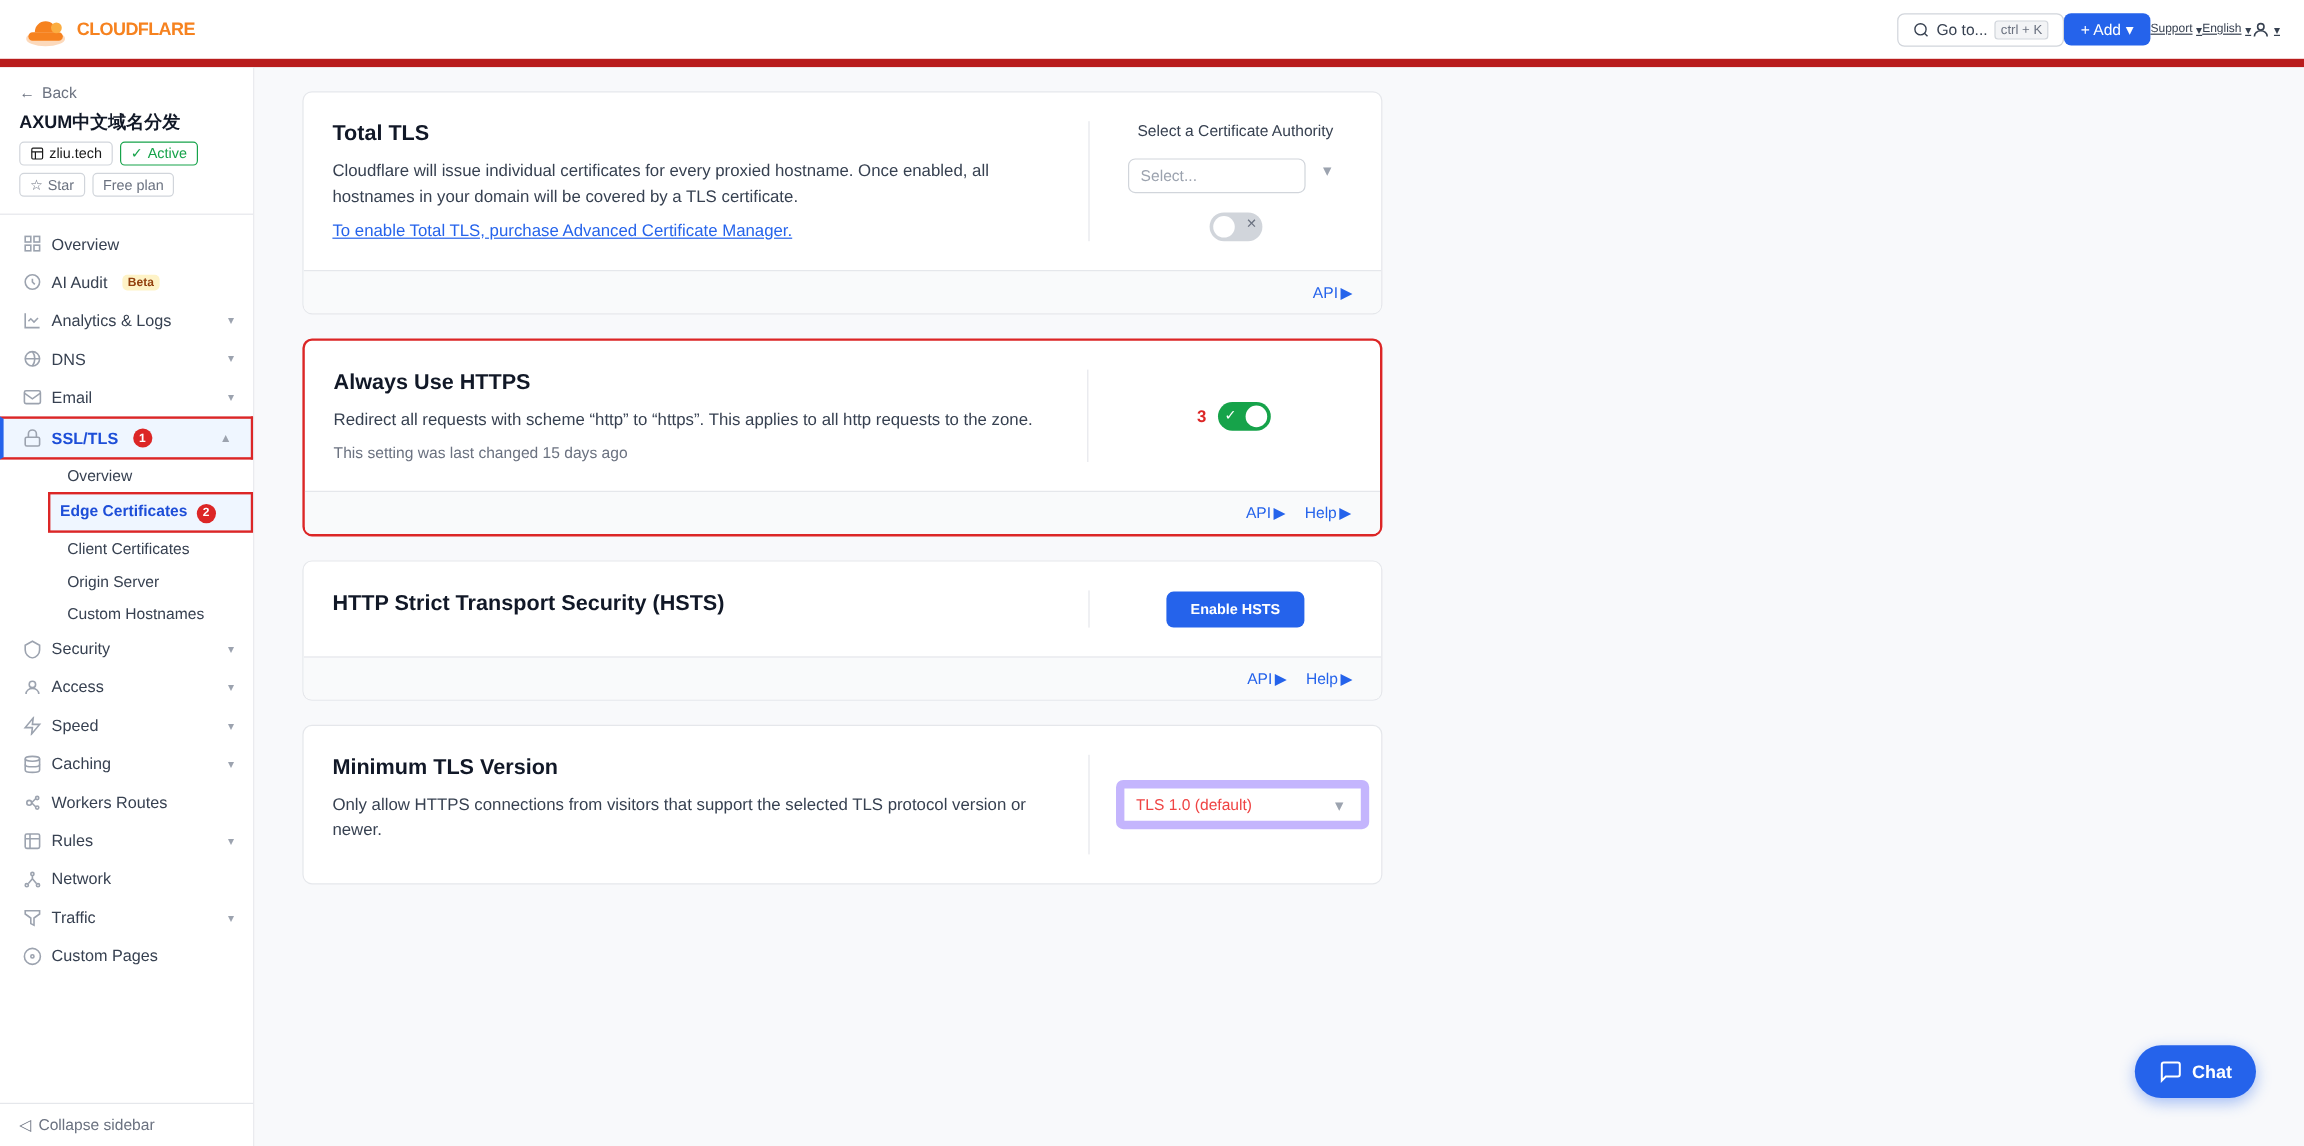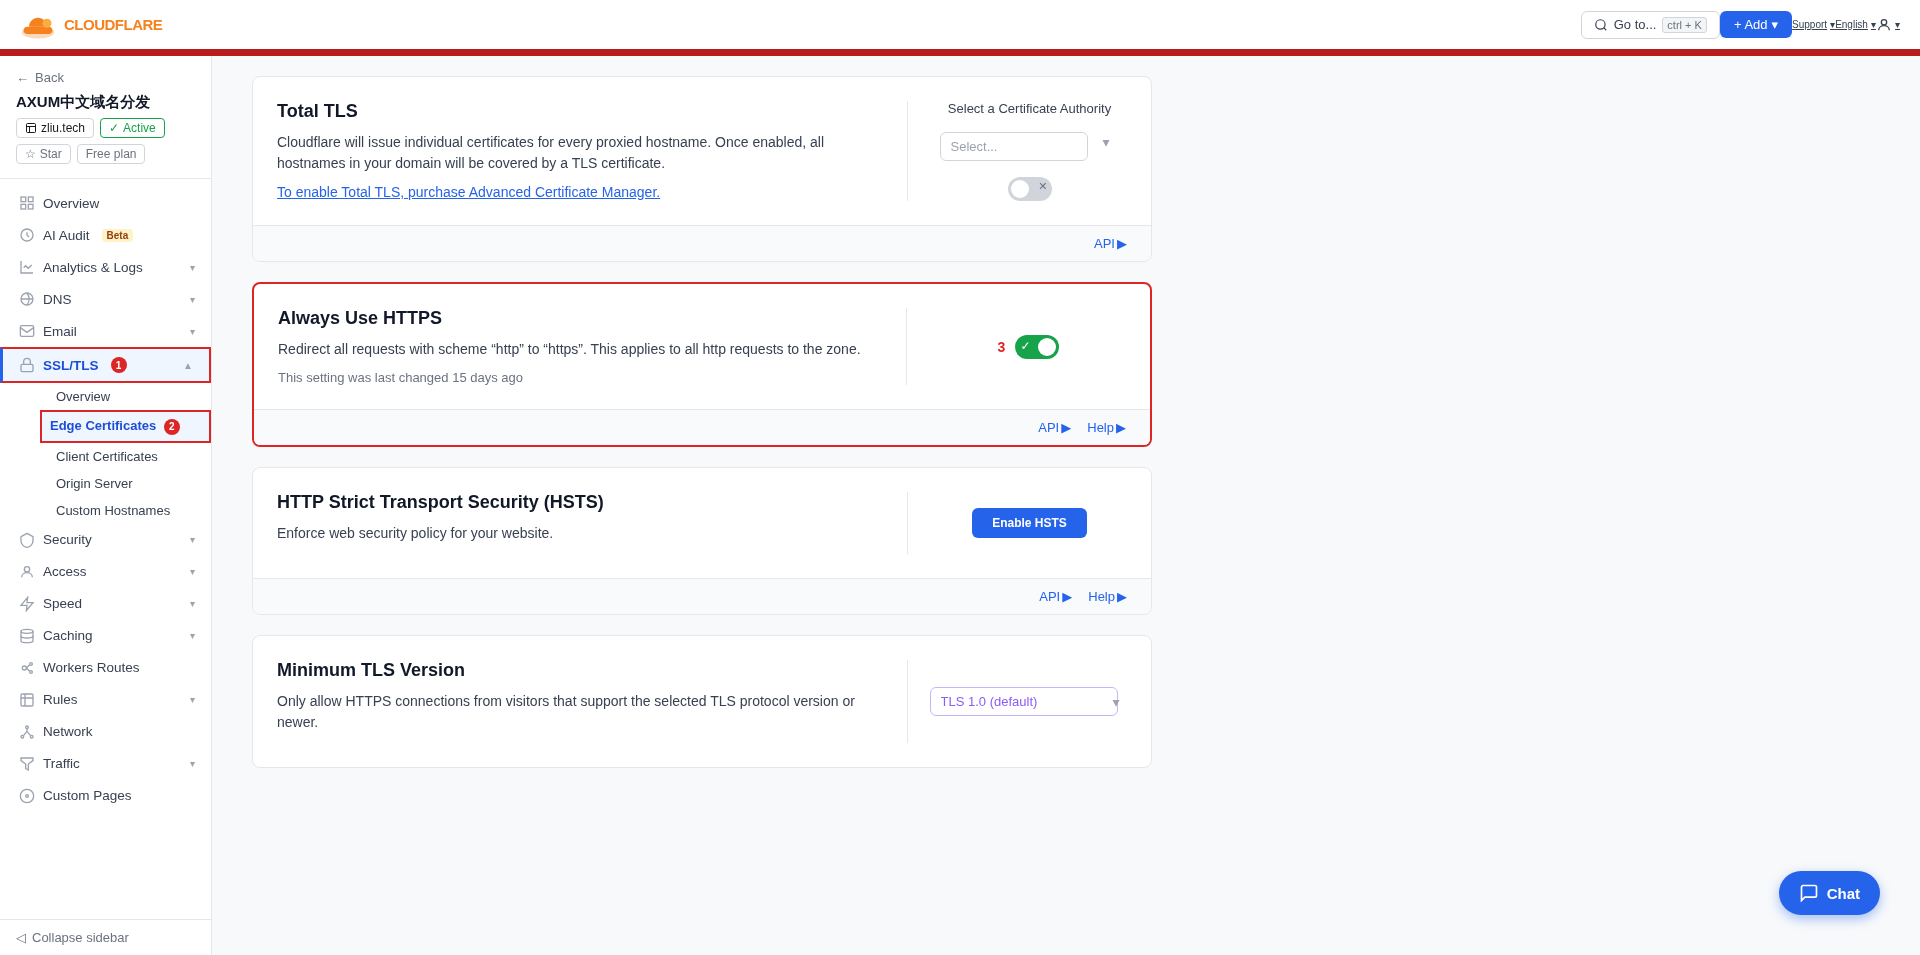--- a/index.html
+++ b/index.html
@@ -79,21 +79,21 @@
     .toggle-thumb { position: absolute; width: 18px; height: 18px; background: #fff; border-radius: 50%; top: 3px; transition: 0.2s; }
     .toggle-thumb.off { left: 3px; }
 
     
     .toggle-number { color: #dc2626; font-size: 14px; font-weight: 700; margin-right: 2px; }
 
     
     .enable-btn { background: #2563eb; color: #fff; border: none; border-radius: 6px; padding: 8px 20px; font-size: 12px; font-weight: 600; cursor: pointer; }
 
     
-    .tls-select { border: 1px solid #c4b5fd; border-radius: 6px; padding: 6px 30px 6px 10px; font-size: 13px; color: #8b5cf6; background: #fff; appearance: none; width: 188px; cursor: pointer; }
+    .tls-select { border: 7px solid #c4b5fd; border-radius: 6px; padding: 6px 30px 6px 10px; font-size: 13px; color: #ef4444; background: #fff; appearance: none; width: 211px; cursor: pointer; }
     .tls-select-wrapper { position: relative; width: 200px; }
     .tls-select-wrapper::after { content: '▾'; position: absolute; right: 10px; top: 50%; transform: translateY(-50%); color: #9ca3af; pointer-events: none; }
 
     
     .chat-btn { position: fixed; bottom: 40px; right: 40px; background: #2563eb; color: #fff; border: none; border-radius: 30px; padding: 12px 20px; font-size: 15px; font-weight: 600; cursor: pointer; display: flex; align-items: center; gap: 8px; box-shadow: 0 4px 12px rgba(37,99,235,0.4); }
     .chat-icon { width: 20px; height: 20px; }
   </style>
 </head>
 <body>
 
@@ -361,21 +361,20 @@
         <div class="card-footer">
           <a><span>API</span> ▶</a>
           <a><span>Help</span> ▶</a>
         </div>
       </div>
 
       <div class="card">
         <div class="card-body">
           <div class="card-left">
             <div class="card-title">HTTP Strict Transport Security (HSTS)</div>
-            <div class="card-desc">Enforce web security policy for your website.</div>
           </div>
           <div class="card-right">
             <button class="enable-btn">Enable HSTS</button>
           </div>
         </div>
         <div class="card-footer">
           <a><span>API</span> ▶</a>
           <a><span>Help</span> ▶</a>
         </div>
       </div>

